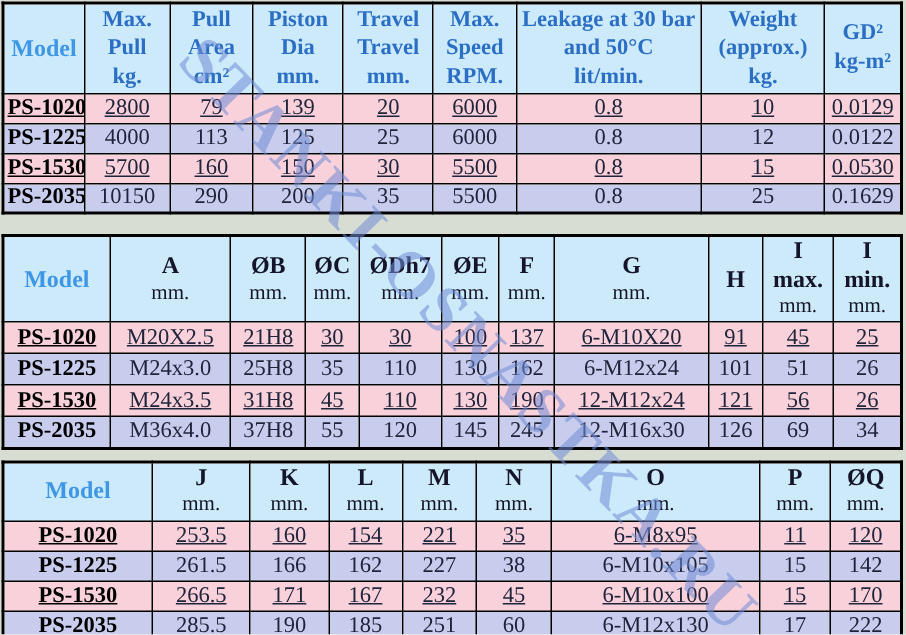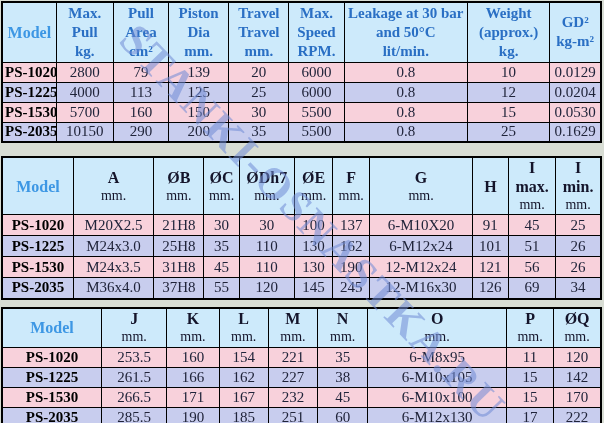--- a/index.html
+++ b/index.html
@@ -35,21 +35,21 @@
     font-size:15px;
     line-height:19px;
   }
   .t2 thead th,.t3 thead th{color:var(--header-text-dark,#14142a);font-size:16px;}
   th.mh{color:var(--model-header-blue,#3d97e4) !important;font-size:16px;}
   .hl{display:block;}
   .hu{display:block;}
   .t2 .hu,.t3 .hu{font-weight:normal;font-size:14px;line-height:18px;}
   tbody td{font-size:15px;color:var(--data-text,#20243a);}
   td.model{font-weight:bold;color:var(--model-text,#000);font-size:15px;}
-  tr.pink td{background:var(--row-pink,#f8d1db);}
+  tr.pink td{background:var(--row-pink,#f8d1db);text-decoration:underline;}
   tr.lav td{background:var(--row-lavender,#c8cdee);}
   .t1 thead tr{height:60px;}
   .t1 tbody tr{height:20px;}
   .t2 thead tr{height:41px;}
   .t2 tbody tr{height:21px;}
   .t3 thead tr{height:40px;}
   .t3 tbody tr{height:20px;}
   .t1{margin-top:0;}
   .t2{margin-top:13px;}
   .t3{margin-top:7px;}
@@ -146,21 +146,21 @@
       </tr>
       <tr class="lav">
         <td class="model">PS-1225</td>
         <td>4000</td>
         <td>113</td>
         <td>125</td>
         <td>25</td>
         <td>6000</td>
         <td>0.8</td>
         <td>12</td>
-        <td>0.0204</td>
+        <td>0.0122</td>
       </tr>
       <tr class="pink">
         <td class="model">PS-1530</td>
         <td>5700</td>
         <td>160</td>
         <td>150</td>
         <td>30</td>
         <td>5500</td>
         <td>0.8</td>
         <td>15</td>

